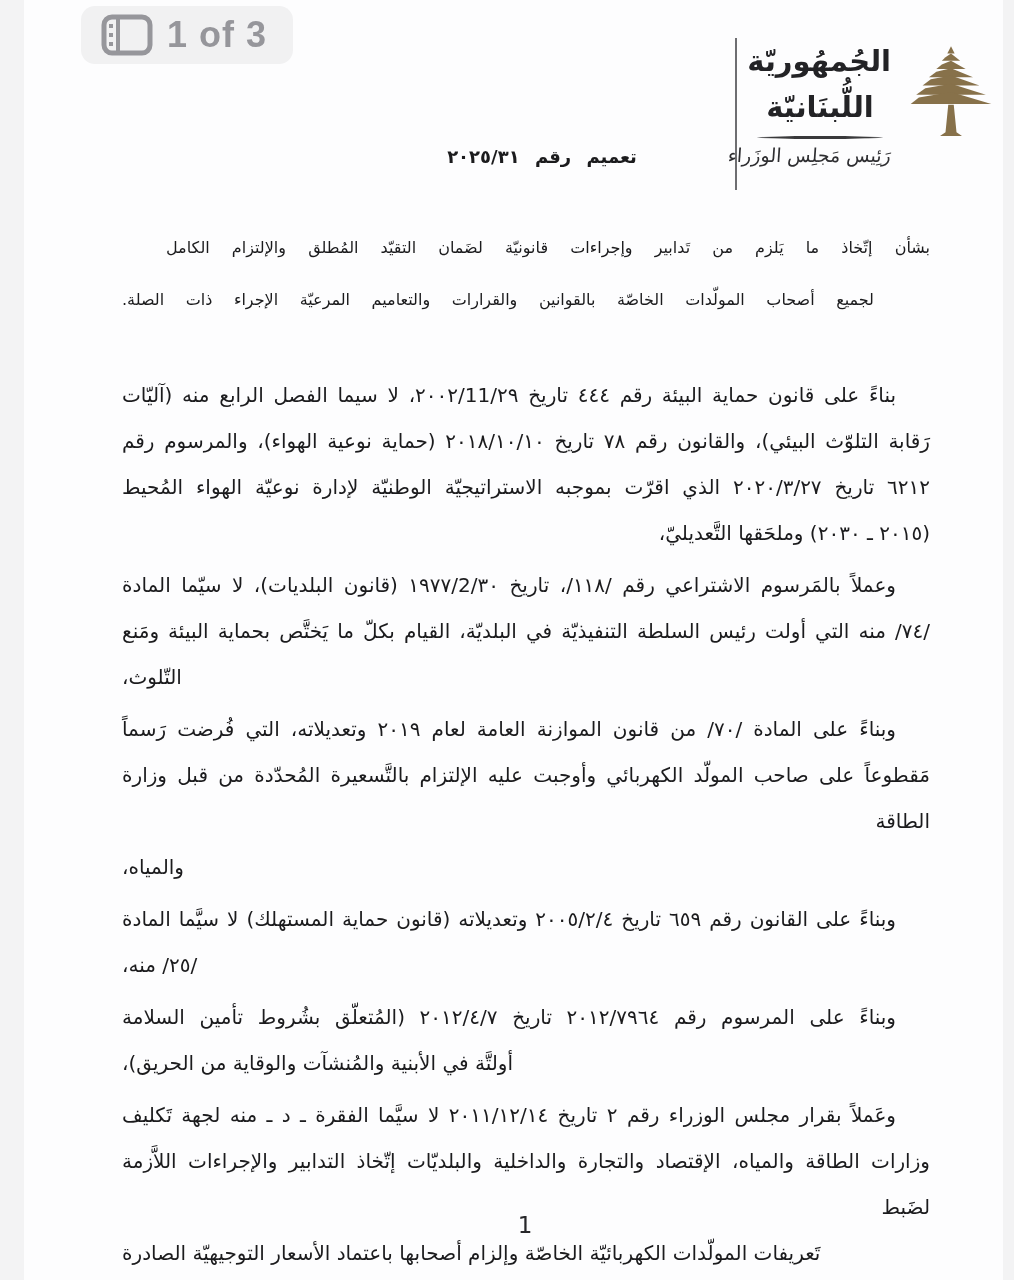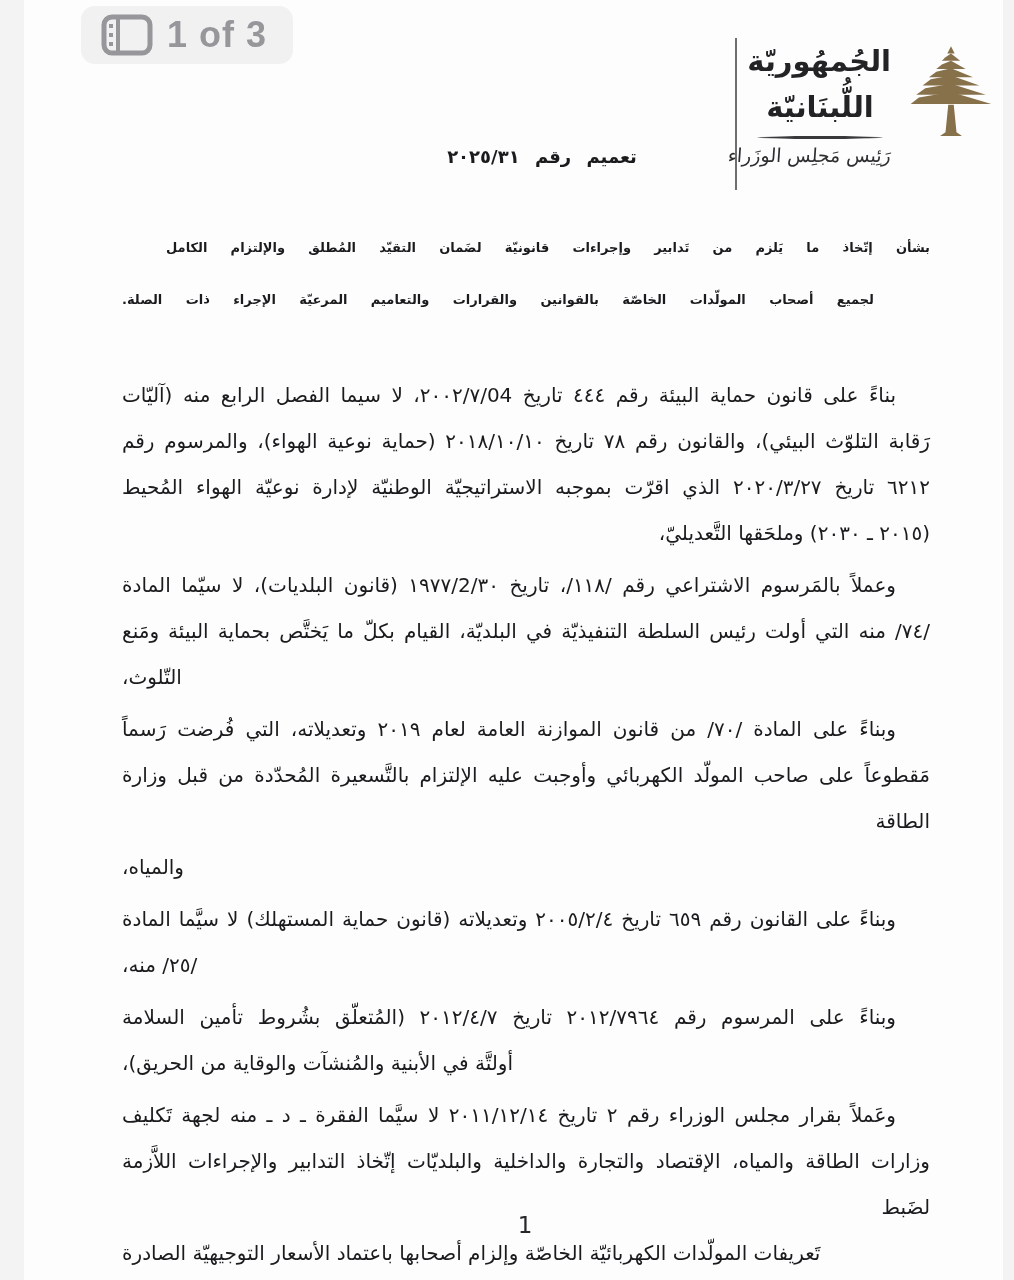--- a/index.html
+++ b/index.html
@@ -51,21 +51,21 @@
   }
   .cedar{margin-top:6px;}
   
   .doc-title{
     position:absolute;top:146px;left:368px;width:300px;
     direction:rtl;text-align:center;
     font-weight:bold;font-size:18px;color:#1b1b1d;word-spacing:9px;
   }
   .subject{
     position:absolute;top:222px;left:98px;width:808px;
-    direction:rtl;font-weight:bold;font-size:13px;line-height:52px;color:#1b1b1d;
+    direction:rtl;font-weight:normal;font-size:16px;line-height:52px;color:#1b1b1d;
   }
   .subject .line:nth-child(1){padding-left:44px;}
   .subject .line:nth-child(2){padding-right:56px;}
   .doc-body{
     position:absolute;top:372px;left:98px;width:808px;
     direction:rtl;font-size:20px;line-height:46px;color:#1b1b1d;
   }
   .para{margin-bottom:6px;}
   .line{text-align:justify;text-align-last:justify;}
   .line.right{text-align:center;text-align-last:right;}
@@ -117,21 +117,21 @@
 
   <div class="doc-title">تعميم رقم ٢٠٢٥/٣١</div>
 
   <div class="subject">
     <div class="line">بشأن إتّخاذ ما يَلزم من تَدابير وإجراءات قانونيّة لضَمان التقيّد المُطلق والإلتزام الكامل</div>
     <div class="line">لجميع أصحاب المولّدات الخاصّة بالقوانين والقرارات والتعاميم المرعيّة الإجراء ذات الصلة.</div>
   </div>
 
   <div class="doc-body">
       <div class="para">
-        <div class="line justify indent">بناءً على قانون حماية البيئة رقم ٤٤٤ تاريخ ٢٠٠٢/٧/04، لا سيما الفصل الرابع منه (آليّات</div>
+        <div class="line justify indent">بناءً على قانون حماية البيئة رقم ٤٤٤ تاريخ ٢٠٠٢/11/٢٩، لا سيما الفصل الرابع منه (آليّات</div>
         <div class="line justify">رَقابة التلوّث البيئي)، والقانون رقم ٧٨ تاريخ ٢٠١٨/١٠/١٠ (حماية نوعية الهواء)، والمرسوم رقم</div>
         <div class="line justify">٦٢١٢ تاريخ ٢٠٢٠/٣/٢٧ الذي اقرّت بموجبه الاستراتيجيّة الوطنيّة لإدارة نوعيّة الهواء المُحيط</div>
         <div class="line right">(⁦٢٠١٥ ـ ٢٠٣٠⁩) وملحَقها التَّعديليّ،</div>
       </div>
       <div class="para">
         <div class="line justify indent">وعملاً بالمَرسوم الاشتراعي رقم /١١٨/، تاريخ ١٩٧٧/2/٣٠ (قانون البلديات)، لا سيّما المادة</div>
         <div class="line justify">/٧٤/ منه التي أولت رئيس السلطة التنفيذيّة في البلديّة، القيام بكلّ ما يَختَّص بحماية البيئة ومَنع</div>
         <div class="line left">التّلوث،</div>
       </div>
       <div class="para">

